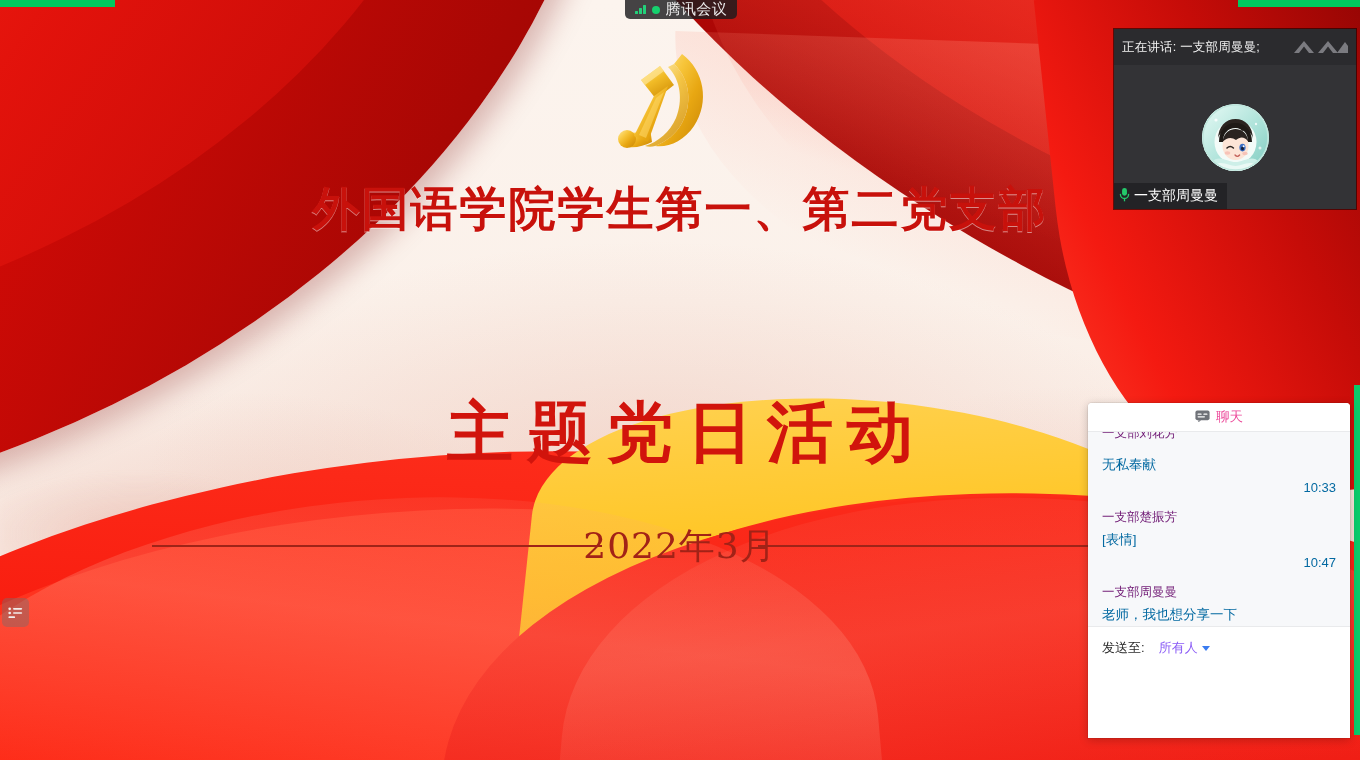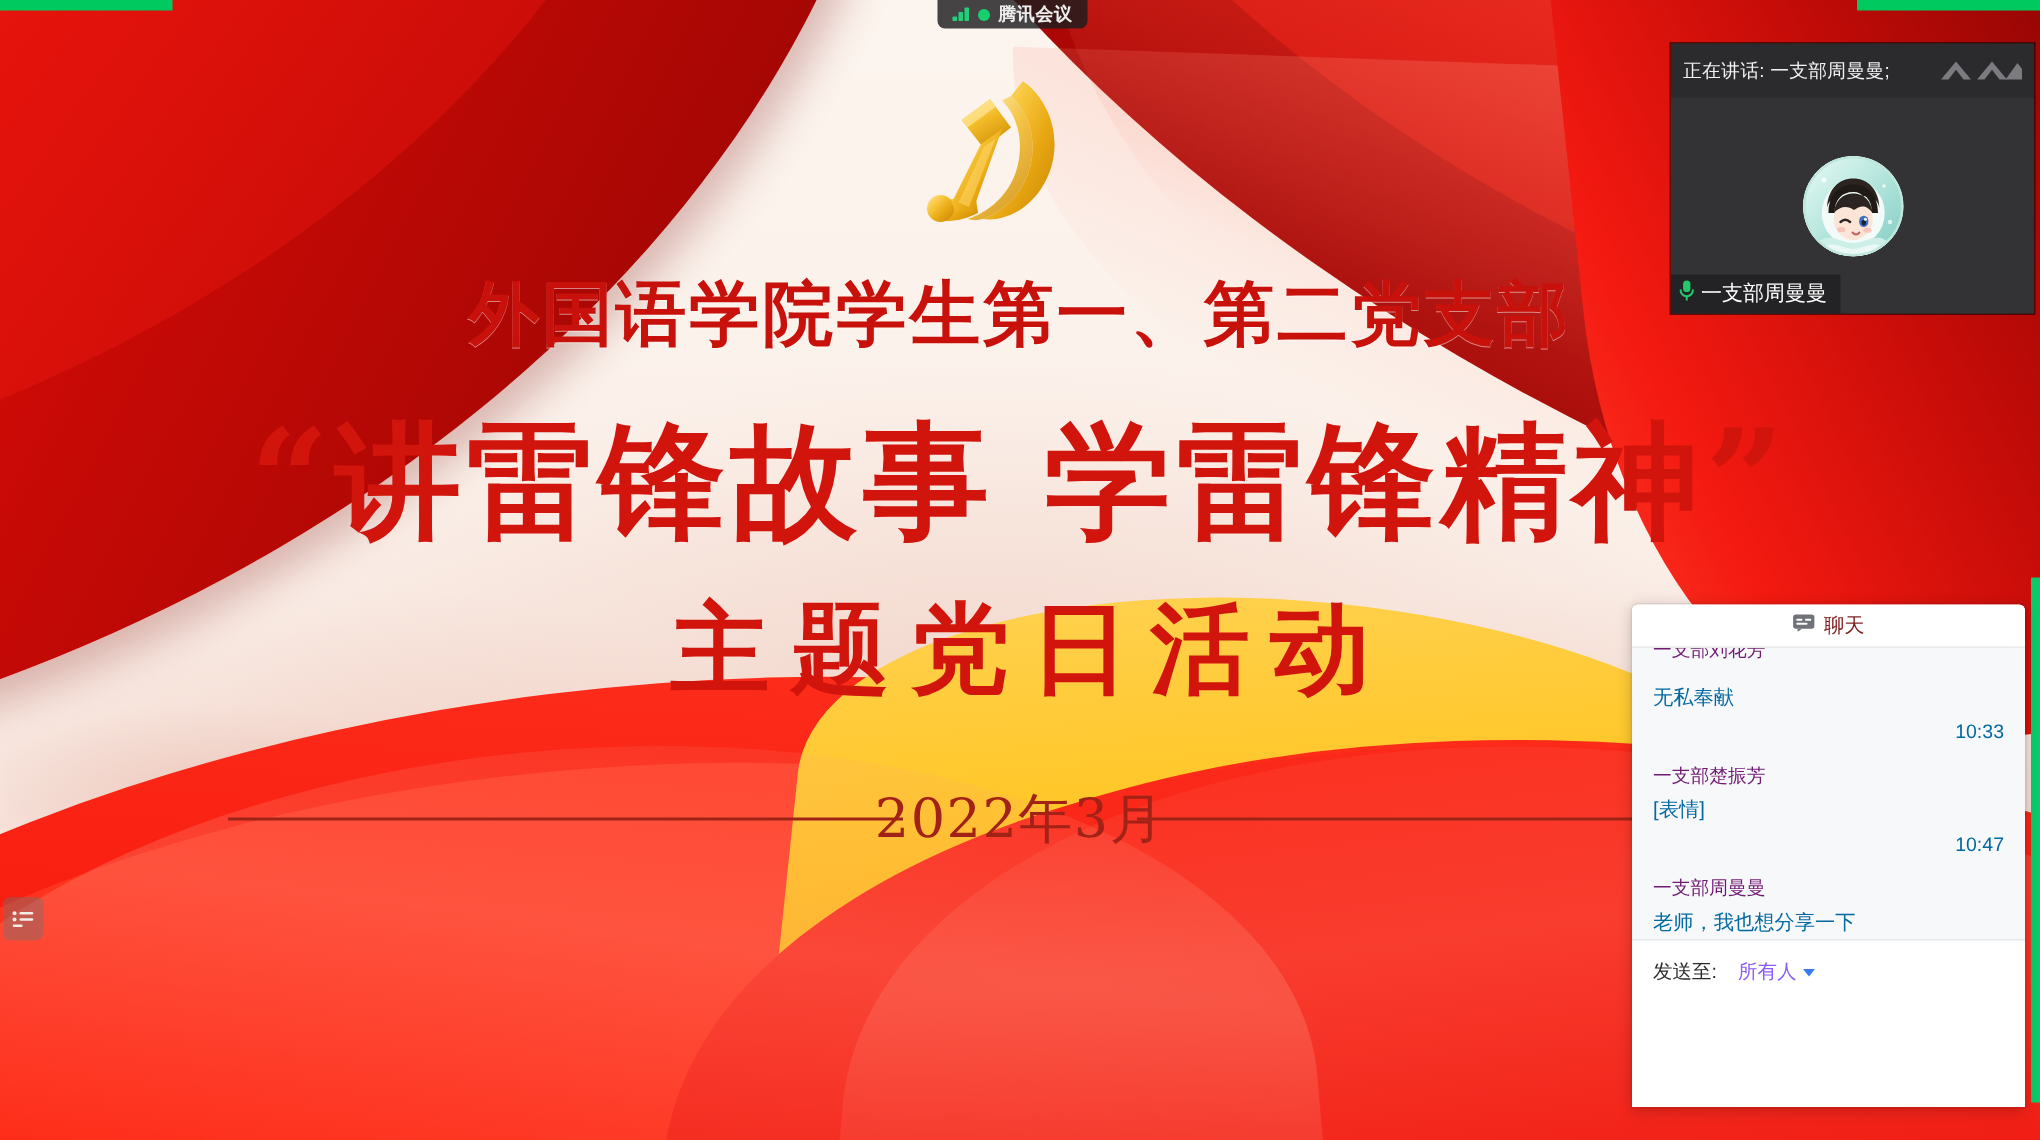--- a/index.html
+++ b/index.html
@@ -299,23 +299,22 @@
   .signal-bars i { display: block; width: 2.5px; background: #23D07A; border-radius: .5px; }
   .signal-bars i:nth-child(1) { height: 3px; }
   .signal-bars i:nth-child(2) { height: 6px; }
   .signal-bars i:nth-child(3) { height: 9px; }
   .rec-dot {
     width: 8px; height: 8px; border-radius: 50%;
     background: #16D06E;
   }
   .top-pill-title {
     color: #EDEDED;
-    font-size: 12px;
+    font-size: 15px;
     letter-spacing: .4px;
-    font-weight: bold;
   }
 
   
   .video-panel {
     position: absolute;
     left: 1114px; top: 29px;
     width: 242px; height: 180px;
     background: #232326;
     box-shadow: 0 0 0 1px rgba(0,0,0,.55);
     z-index: 30;
@@ -389,21 +388,21 @@
     height: 28px;
     background: #FFFFFF;
     display: flex;
     align-items: center;
     justify-content: center;
     gap: 6px;
     flex: 0 0 auto;
   }
   .chat-header-title {
     font-size: 13.5px;
-    color: #7f1d1d;
+    color: #ec4899;
   }
   .chat-scroll {
     position: relative;
     flex: 1 1 auto;
     background: #F7F8FA;
     border-top: 1px solid #E9EAEC;
     padding: 0 14px;
     overflow: hidden;
   }
   .chat-msg { padding-top: 9px; }
@@ -519,23 +518,20 @@
         <path d="M33 34 L52 20 L66 39 L48 53 Z" fill="url(#gold2)"></path>
         <path d="M33 34 L52 20 L56 25 L37 39 Z" fill="#FFE38F" opacity=".75"></path>
 
         <path d="M46 50 L60 40 L40 96 L26 90 Z" fill="url(#gold)"></path>
         <path d="M48 52 L56 46 L38 92 L31 89 Z" fill="#FFD86A" opacity=".55"></path>
       </svg>
     </div>
 
     <div class="subtitle">外国语学院学生第一、第二党支部</div>
 
-    <div class="title-line1">
-      <span class="quote">“</span><span>讲雷锋故事  学雷锋精神</span><span class="quote">”</span>
-    </div>
 
     <div class="title-line2">主题党日活动</div>
 
     <div class="date-row">
       <div class="date-rule left"></div>
       <div class="date-rule right"></div>
       <div class="date-text">2022年3月</div>
     </div>
 
     <div class="ppt-menu-btn">

